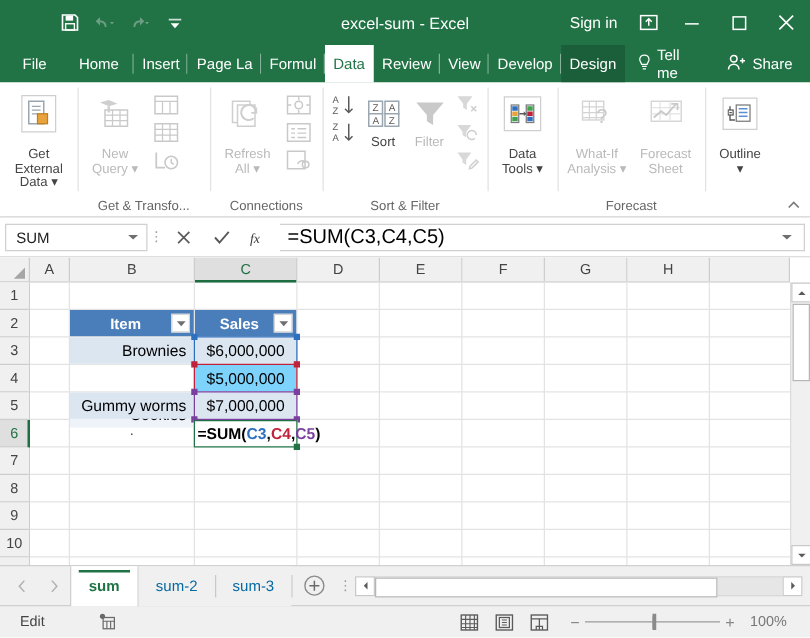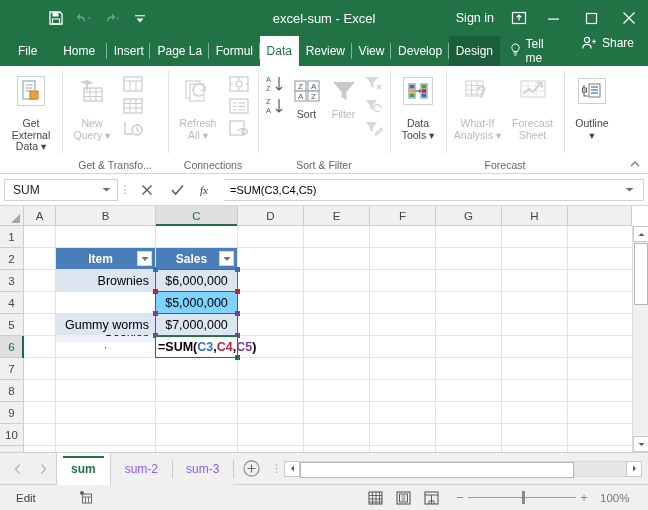--- a/index.html
+++ b/index.html
@@ -44,21 +44,21 @@
   }
   .rtab.file { padding: 0 14px 0 18px; }
   .rtab.home { padding: 0 12px; }
   .rtab .sep {
     position: absolute; right: 0; top: 7px; bottom: 7px; width: 1px; background: rgba(255,255,255,0.45);
   }
   .rtab.active { background: #ffffff; color: #217346; font-weight: normal; }
   .rtab.contextual { background: #1b5e3a; }
   .tellme { display: flex; align-items: center; gap: 5px; padding: 0 10px; color: #fff; font-size: 12px; height:30px;}
   .share {
-    margin-left: auto; display: flex; gap: 4px;
+    margin-left: auto; display: flex; align-items: center; gap: 4px;
     padding: 0 14px 0 8px; color: #fff; font-size: 12px; height: 30px;
   }
 
   
   .ribbon {
     flex: 0 0 108px; height: 108px; background: #ffffff;
     border-bottom: 1px solid #d4d4d4; display: flex; position: relative;
   }
   .rgroup { display: flex; flex-direction: column; position: relative; height: 107px; }
   .rgroup + .rgroup::before {
@@ -94,21 +94,21 @@
     width: 114px; height: 22px; border: 1px solid #d0d0d0; background: #fff;
     display: flex; align-items: center; font-size: 12px; color: #222; padding: 0 4px;
   }
   .namebox .nb-text { flex: 1; padding-left: 4px; }
   .nb-caret { width: 14px; display:flex; align-items:center; justify-content:center; }
   .fb-dots { width: 14px; text-align: center; color: #9b9b9b; font-size: 11px; letter-spacing: 0; }
   .fb-btns { display: flex; align-items: center; gap: 0px; }
   .fb-btn { width: 30px; height: 24px; display: flex; align-items: center; justify-content: center; }
   .fb-input {
     flex: 1; height: 22px; border: 1px solid #d0d0d0; border-left: none; background: #fff;
-    display: flex; align-items: center; font-size: 11px; color: #000; padding: 0 6px;
+    display: flex; align-items: center; font-size: 16px; color: #000; padding: 0 6px;
     margin-left: 2px;
   }
   .fb-input .txt { flex: 1; }
   .fb-caret { width: 16px; display: flex; align-items: center; justify-content: center; }
 
   
   .gridwrap { flex: 1; position: relative; background: #fff; overflow: hidden; }
   .gridarea { position: absolute; inset: 0; }
   .corner {
     position: absolute; left: 0; top: 0; width: 24px; height: 20px;
@@ -188,21 +188,21 @@
 
   
   .sheetbar {
     flex: 0 0 32px; height: 32px; background: #f0f0f0; display: flex; align-items: center;
     border-top: 1px solid #d0d0d0; padding-left: 4px;
   }
   .navbtns { display: flex; align-items: center; width: 52px; justify-content: space-around; }
   .navbtn { width: 18px; height: 18px; display: flex; align-items: center; justify-content: center; }
   .stabs { display: flex; align-items: stretch; height: 32px; }
   .stab {
-    padding: 0 14px; display: flex; align-items: center; font-size: 12px; color: #8b5cf6;
+    padding: 0 14px; display: flex; align-items: center; font-size: 12px; color: #0369a1;
     background: #f0f0f0; position: relative;
   }
   .stab + .stab::before { content:""; position:absolute; left:0; top:7px; bottom:7px; width:1px; background:#c8c8c8; }
   .stab.active {
     background: #fff; color: #217346; font-weight: bold;
     border-left: 1px solid #d0d0d0; border-right: 1px solid #d0d0d0;
   }
   .stab.active::after { content:""; position:absolute; left:6px; right:6px; top:3px; height:2px; background:#217346; }
   .stab.active + .stab::before { display: none; }
   .stab-end { width:1px; align-self:center; height:18px; background:#c8c8c8; margin-left:0px;}

